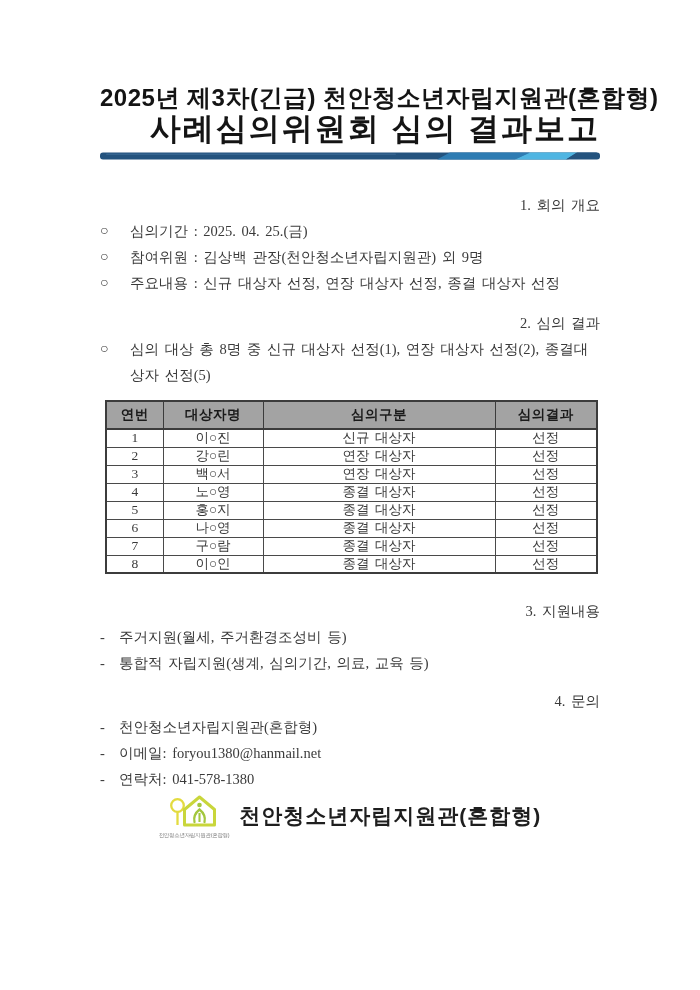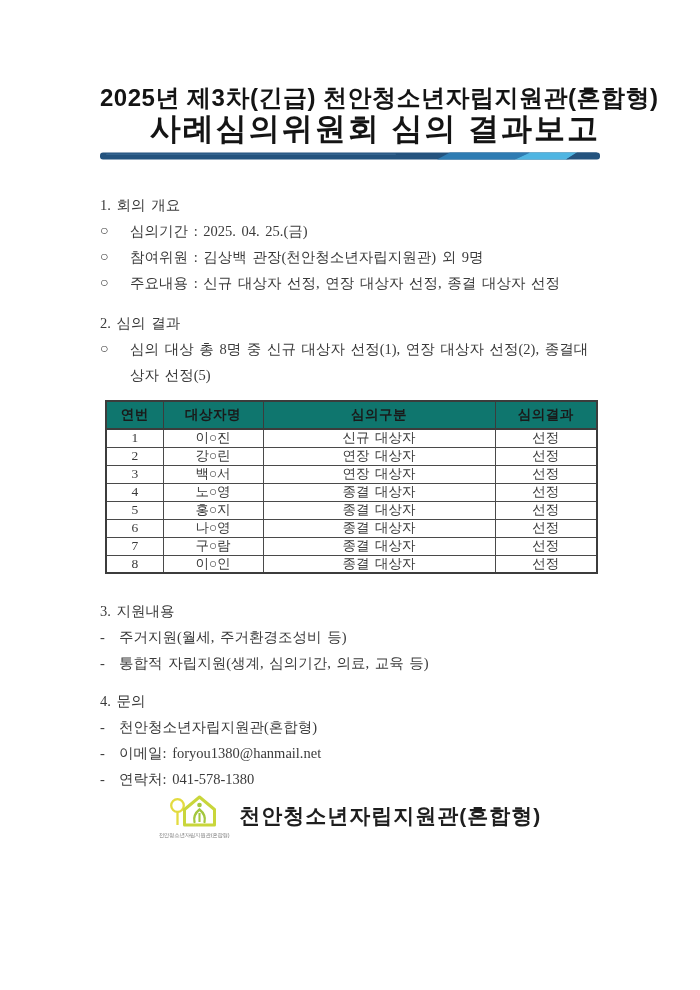--- a/index.html
+++ b/index.html
@@ -37,36 +37,36 @@
     letter-spacing: 2px;
   }
   .title-bar { display: block; margin-top: 6px; width: 500px; height: 8px; }
 
   
   .sec { font-size: 14.5px; line-height: 26px; word-spacing: 2px; }
   .sec-meeting { margin-top: 32px; }
   .sec-result  { margin-top: 14px; }
   .sec-support { margin-top: 24px; }
   .sec-contact { margin-top: 12px; }
-  .sec-heading { line-height: 26px; }
+  .sec-heading { line-height: 26px; text-align: right; }
   ul.item-list { list-style: none; }
   ul.item-list li { display: flex; line-height: 26px; }
   .bullet-circle { width: 18px; margin-right: 12px; font-size: 14px; flex: 0 0 auto; }
   .bullet-dash   { width: 10px; margin-right: 9px; flex: 0 0 auto; }
 
   
   table.review {
     border-collapse: collapse;
     table-layout: fixed;
     width: 493px;
     margin: 12px 0 0 5px;
     border: 2px solid #3c3c3c;
   }
   table.review th {
-    background: #0f766e;
+    background: #a3a3a3;
     font-family: "Liberation Sans", sans-serif;
     font-weight: 700;
     font-size: 13.5px;
     color: #1a1a1a;
     height: 25px;
     border: 1px solid #3c3c3c;
     border-bottom: 2px solid #3c3c3c;
     text-align: center;
     letter-spacing: 0.5px;
   }

